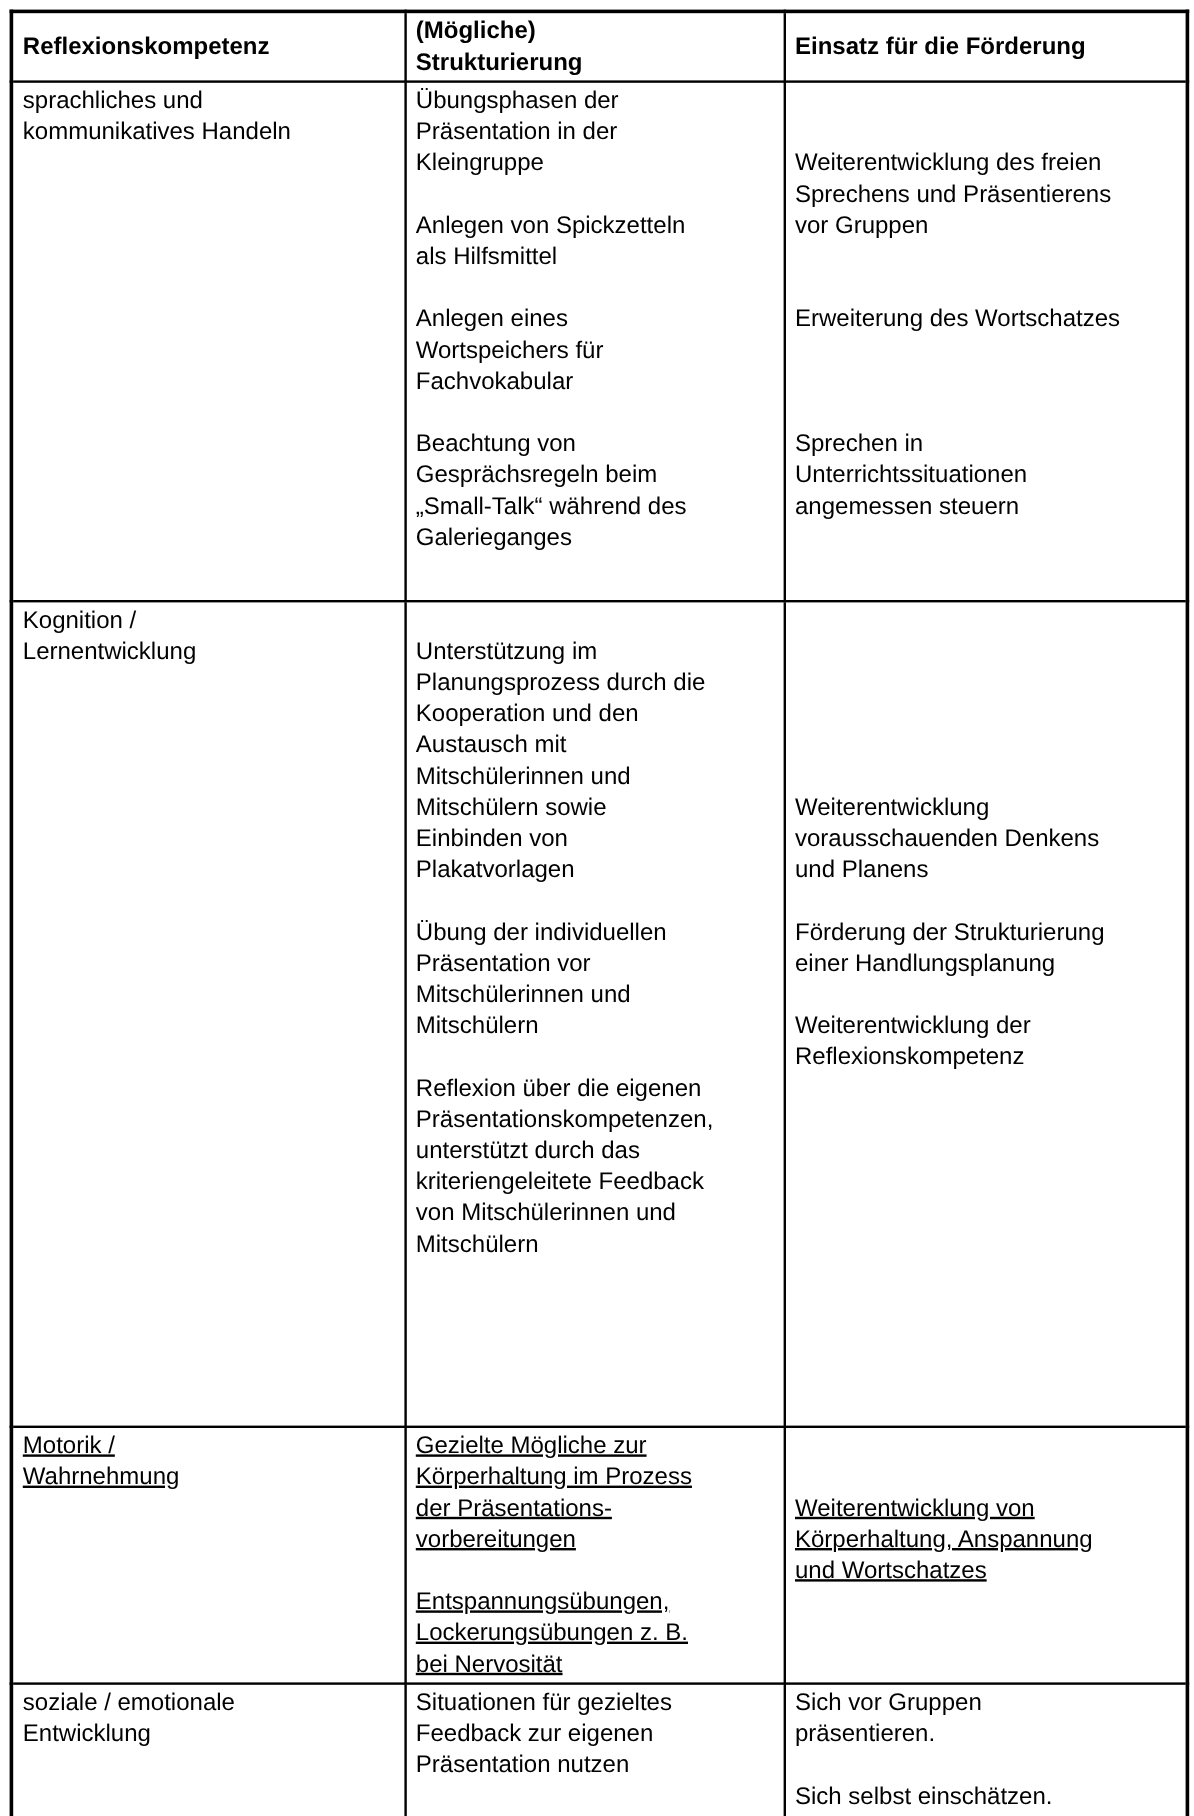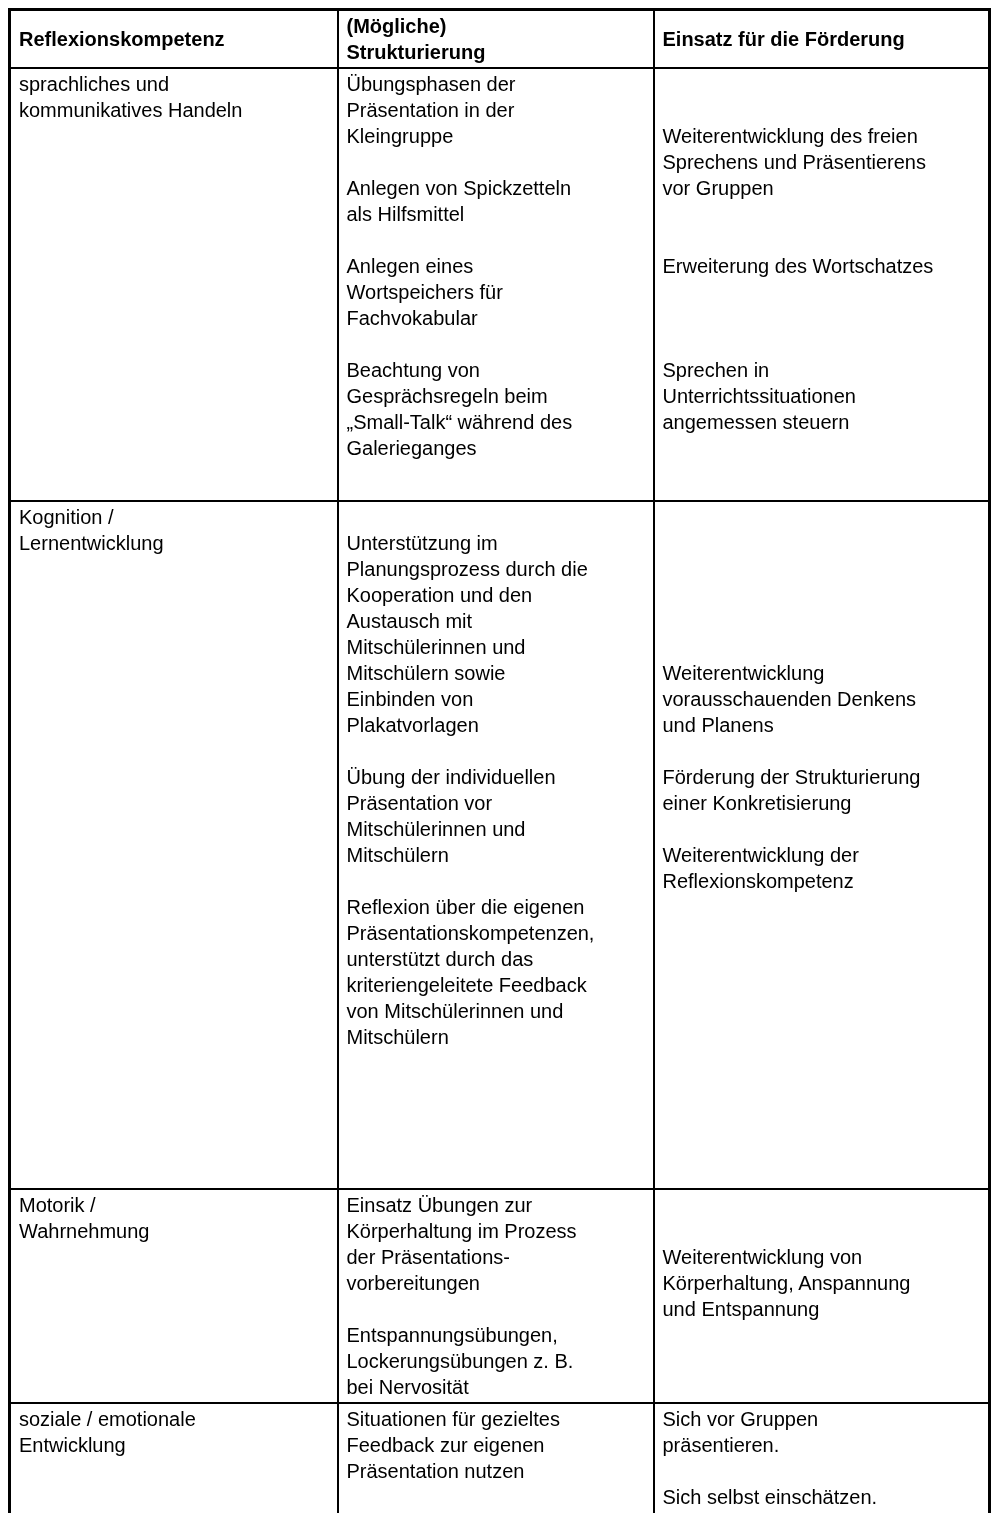--- a/index.html
+++ b/index.html
@@ -42,21 +42,21 @@
     vertical-align: top;
   }
   td.cell-bereich {
     vertical-align: middle;
   }
   col.c1 { width: 328px; }
   col.c2 { width: 316px; }
   col.c3 { width: 336px; }
   tr.row-1 { height: 433px; }
   tr.row-2 { height: 688px; }
-  tr.row-3 { height: 212px; }
+  tr.row-3 { height: 212px; text-decoration: underline; }
   tr.row-4 { height: 206px; }
 </style>
 </head>
 <body>
 
 <div class="page">
   <table class="dev-table">
     <colgroup>
       <col class="c1">
       <col class="c2">
@@ -132,41 +132,41 @@
 
 
 
 
 
 Weiterentwicklung
 vorausschauenden Denkens
 und Planens
 
 Förderung der Strukturierung
-einer Konkretisierung
+einer Handlungsplanung
 
 Weiterentwicklung der
 Reflexionskompetenz</td>
       </tr>
       <tr class="row-3">
         <td class="cell-bereich">Motorik /
 Wahrnehmung</td>
-        <td class="cell-konkretisierung">Einsatz Übungen zur
+        <td class="cell-konkretisierung">Gezielte Mögliche zur
 Körperhaltung im Prozess
 der Präsentations-
 vorbereitungen
 
 Entspannungsübungen,
 Lockerungsübungen z. B.
 bei Nervosität</td>
         <td class="cell-chancen">
 
 Weiterentwicklung von
 Körperhaltung, Anspannung
-und Entspannung</td>
+und Wortschatzes</td>
       </tr>
       <tr class="row-4">
         <td class="cell-bereich">soziale / emotionale
 Entwicklung</td>
         <td class="cell-konkretisierung">Situationen für gezieltes
 Feedback zur eigenen
 Präsentation nutzen
 
 Unterstützender Einsatz
 von Gefühlskarten, Lob-

